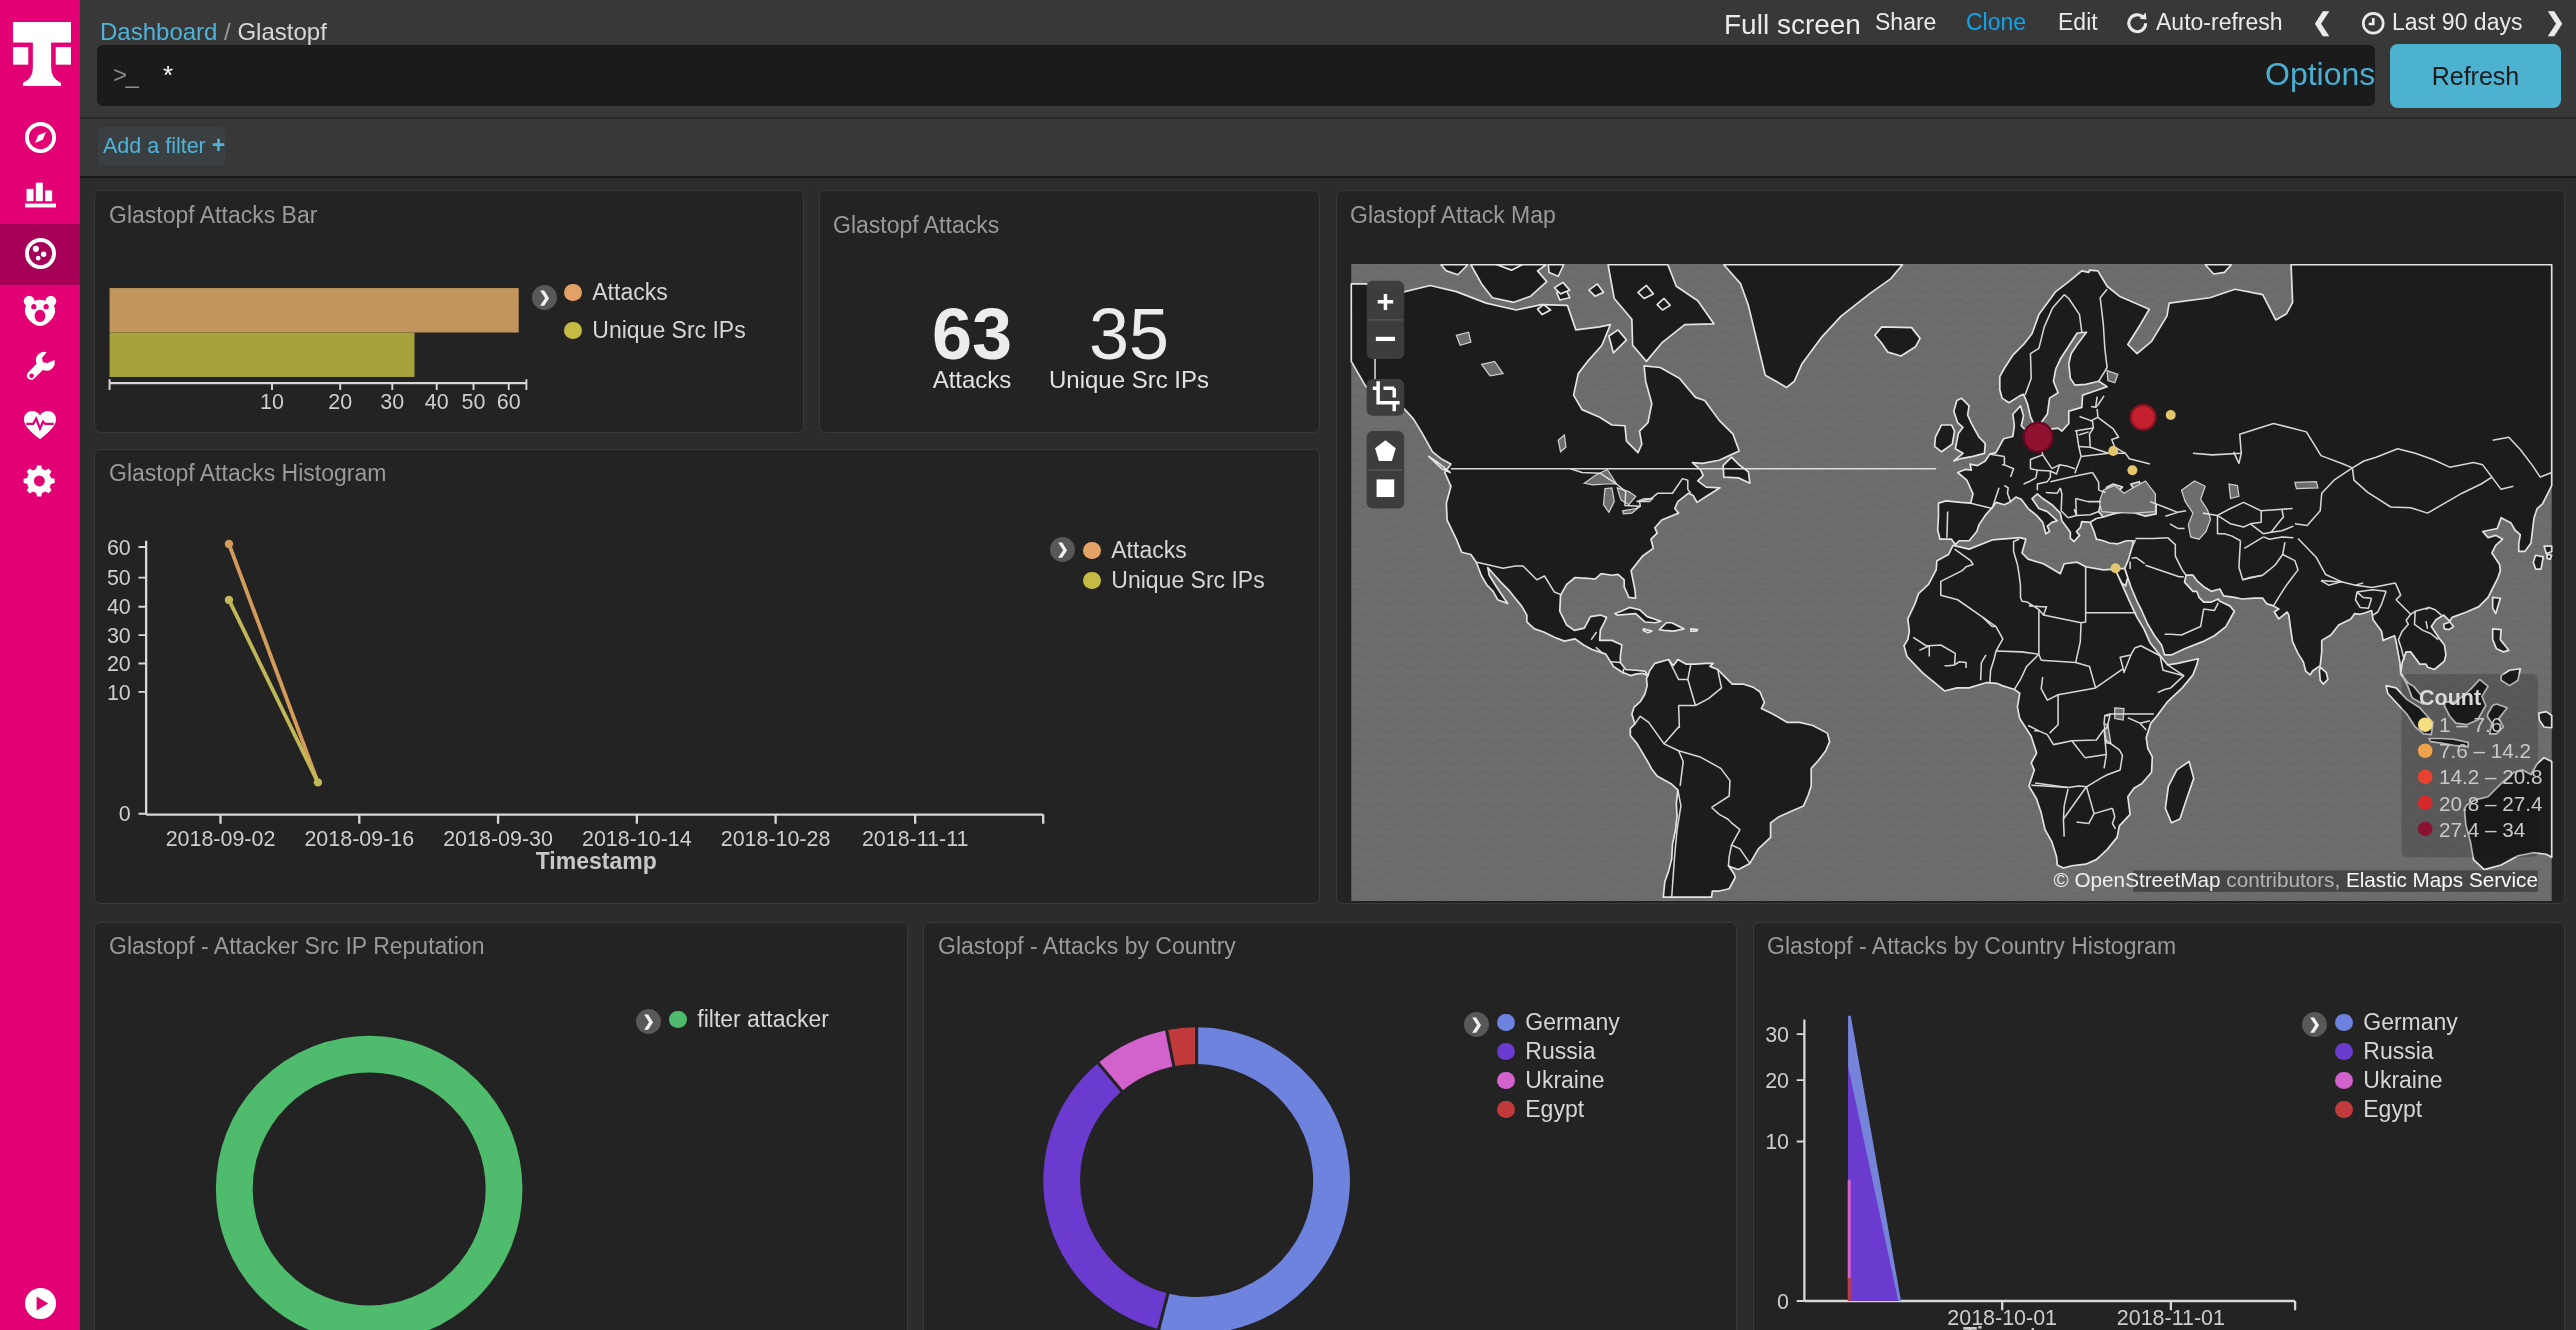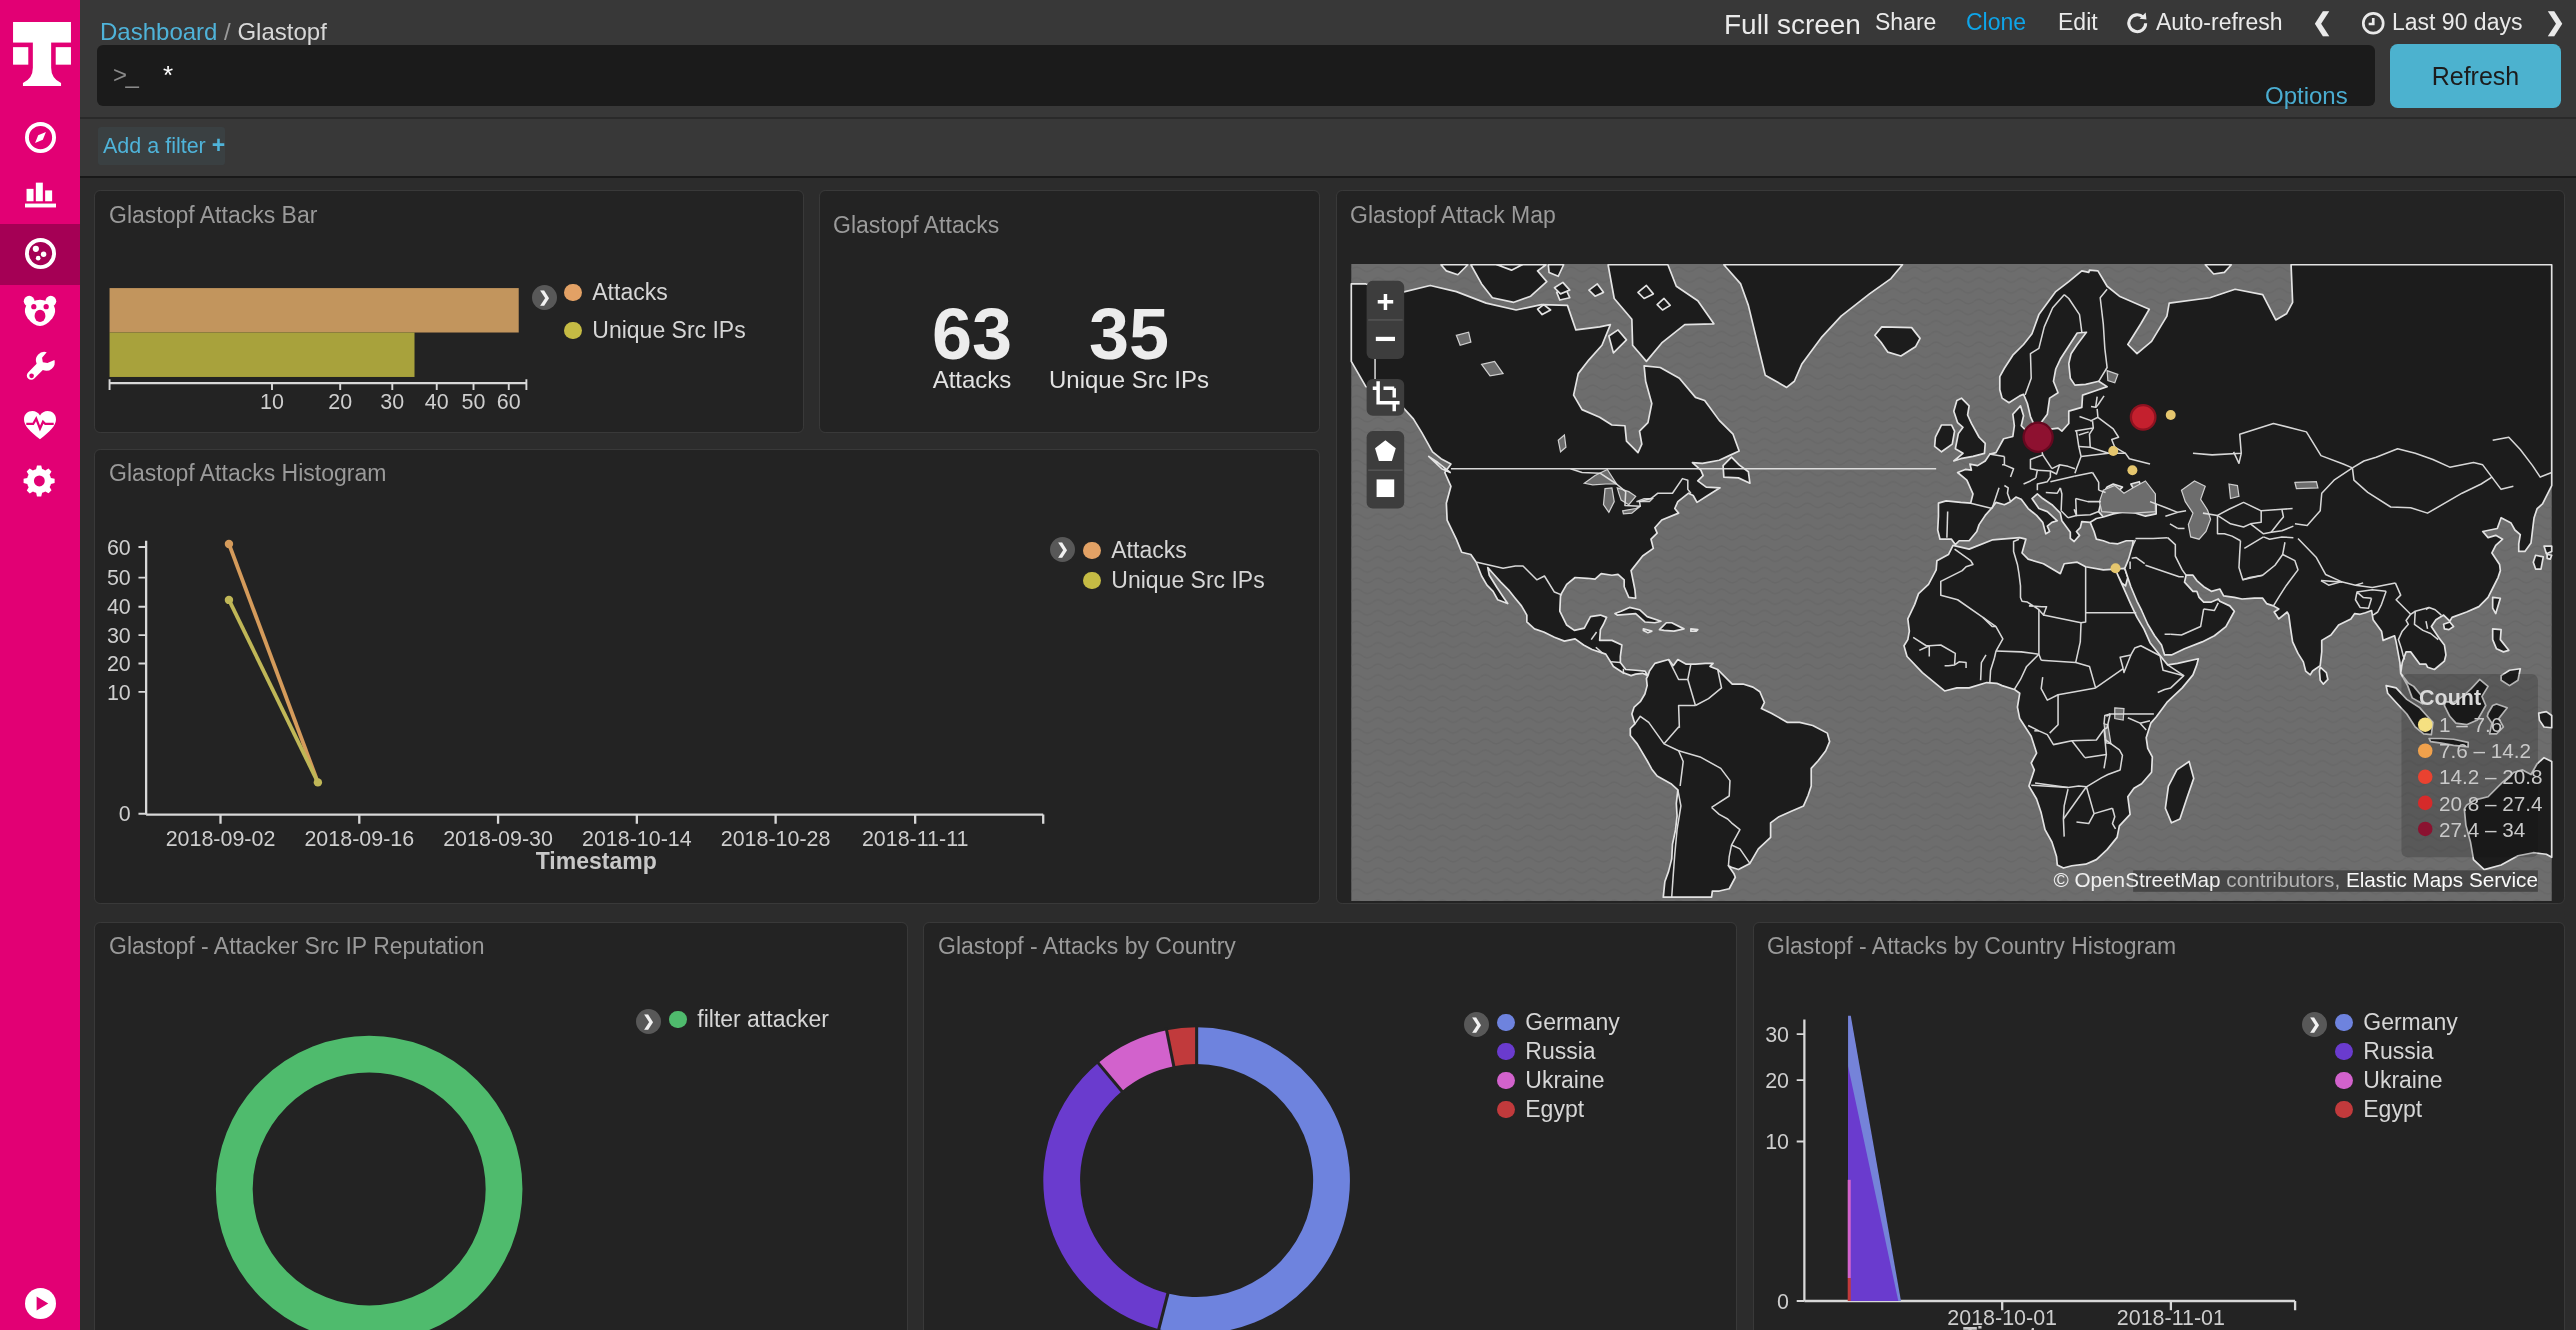--- a/index.html
+++ b/index.html
@@ -34,21 +34,21 @@
 <svg class="abs" style="left:2361px;top:10.7px" width="24.5" height="24.5" viewBox="0 0 32 32">
     <circle cx="16" cy="16" r="13" fill="none" stroke="#eaeaea" stroke-width="3.5"></circle>
     <path d="M16 9 v8 h-6" fill="none" stroke="#eaeaea" stroke-width="3.5"></path>
   </svg>
 <div class="abs" style="left:2392px;top:9.2px;font-size:23px;color:#eaeaea">Last 90 days</div>
 <div class="abs" style="left:2545px;top:8.4px;font-size:24px;color:#eaeaea;font-weight:bold">❯</div>
 
 <div class="abs" style="left:97px;top:45px;width:2278px;height:61px;background:#1b1b1b;border-radius:6.1px"></div>
 <div class="abs" style="left:113px;top:61px;font-size:24px;color:#8a8a8a;letter-spacing:-1.5px">&gt;_</div>
 <div class="abs" style="left:163px;top:60px;font-size:26px;color:#fff">*</div>
-<div class="abs" style="left:2265px;top:82px;font-size:24px;color:#4aadd1">Options</div>
+<div class="abs" style="left:2265px;top:56px;font-size:32px;color:#4aadd1">Options</div>
 <div class="abs" style="left:2390px;top:44px;width:171px;height:64px;background:#4cb2cf;border-radius:7.7px;text-align:center;line-height:64px;font-size:25px;color:#1c1c1c">Refresh</div>
 
 <div class="abs" style="left:98px;top:127px;width:127px;height:38px;background:rgba(80,170,205,0.07);border-radius:3.1px"></div>
 <div class="abs" style="left:103px;top:132px;font-size:21.5px;color:#4fb3d9"><span style="">Add a filter</span> <span style="font-weight:bold;font-size:23px">+</span></div>
 
 <div class="abs" style="left:0;top:0;width:80px;height:1331px;background:#e20074"></div>
 <div class="abs" style="left:0;top:224px;width:80px;height:61px;background:#a50055"></div>
 
 <svg class="abs" style="left:13px;top:21.5px" width="58" height="64" viewBox="0 0 76 84">
  <g fill="#fff">
@@ -151,21 +151,21 @@
     <span class="dot" style="background:#e2a165"></span>
     <span class="ltxt">Attacks</span>
   </div>
 <div class="legrow" style="left:564px;top:317px">
     <span class="dot" style="background:#c5bb44"></span>
     <span class="ltxt">Unique Src IPs</span>
   </div>
 
 <div class="abs" style="left:857px;top:293px;width:230px;text-align:center;font-size:72px;font-weight:bold;color:#ececec">63</div>
 <div class="abs" style="left:857px;top:366px;width:230px;text-align:center;font-size:24px;color:#e2e2e2">Attacks</div>
-<div class="abs" style="left:1014px;top:293px;width:230px;text-align:center;font-size:72px;font-weight:bold;color:#ececec">35</div>
+<div class="abs" style="left:1014px;top:293px;width:230px;text-align:center;font-size:72px;font-weight:normal;color:#ececec">35</div>
 <div class="abs" style="left:1014px;top:366px;width:230px;text-align:center;font-size:24px;color:#e2e2e2;white-space:nowrap">Unique Src IPs</div>
 
 <svg class="abs" style="left:94px;top:441px" width="1226" height="465" viewBox="0 0 1599 606">
  <path d="M68 138 H58 M68 178 H58 M68 216 H58 M68 253 H58 M68 290 H58 M68 327 H58 M68 486 H58" stroke="#d8d8d8" stroke-width="2.5"></path>
  <path d="M68 130 V487" stroke="#d8d8d8" stroke-width="3"></path>
  <path d="M68 487 H1238 M165 487 v12 M346 487 v12 M527 487 v12 M708 487 v12 M889 487 v12 M1071 487 v12 M1238 487 v12" stroke="#d8d8d8" stroke-width="3"></path>
  <g fill="#cecece" font-size="28" text-anchor="end">
   <text x="48" y="148">60</text>
       <text x="48" y="188">50</text>
       <text x="48" y="226">40</text>

